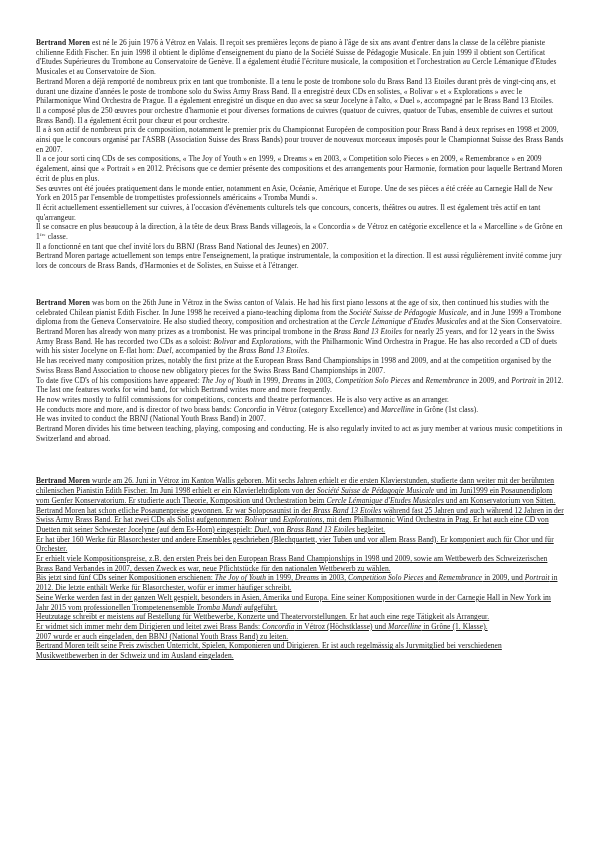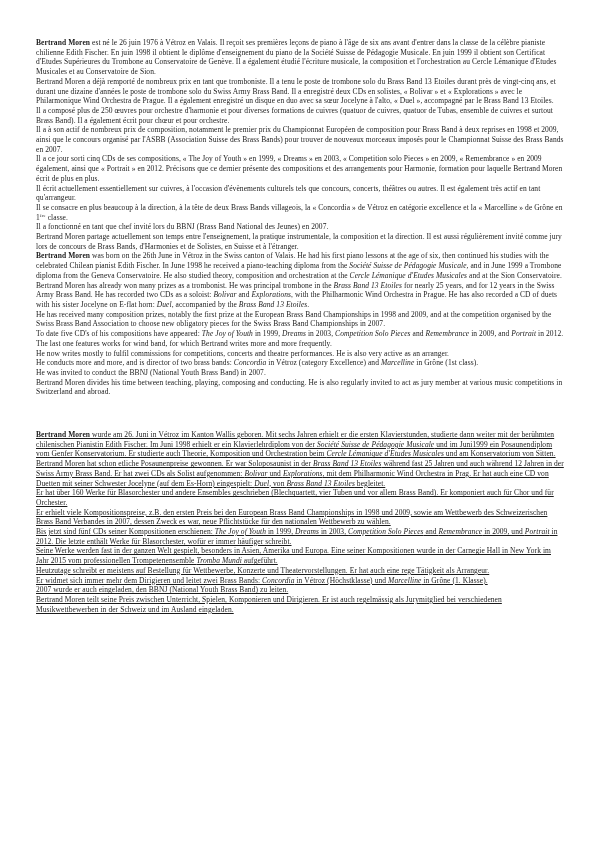--- a/index.html
+++ b/index.html
@@ -30,33 +30,34 @@
     padding: 0;
     text-align: left;
   }
   .para b { font-weight: bold; }
   .para i { font-style: italic; }
   .para sup {
     font-size: 0.62em;
     line-height: 0;
     vertical-align: super;
   }
-  .gap-md { }
+  .gap-md { margin-top: 27px; }
   .gap-lg { margin-top: 33px; text-decoration: underline; }
 </style>
 </head>
 <body>
 
 <div class="page" style="color: rgb(27, 27, 27); background: rgb(255, 255, 255);">
   <section class="bio-section">
       <p class="para"><b>Bertrand Moren</b> est né le 26 juin 1976 à Vétroz en Valais. Il reçoit ses premières leçons de piano à l'âge de six ans avant d'entrer dans la classe de la célèbre pianiste chilienne Edith Fischer. En juin 1998 il obtient le diplôme d'enseignement du piano de la Société Suisse de Pédagogie Musicale. En juin 1999 il obtient son Certificat d'Etudes Supérieures du Trombone au Conservatoire de Genève. Il a également étudié l'écriture musicale, la composition et l'orchestration au Cercle Lémanique d'Etudes Musicales et au Conservatoire de Sion.</p>
       <p class="para">Bertrand Moren a déjà remporté de nombreux prix en tant que tromboniste. Il a tenu le poste de trombone solo du Brass Band 13 Etoiles durant près de vingt-cinq ans, et durant une dizaine d'années le poste de trombone solo du Swiss Army Brass Band. Il a enregistré deux CDs en solistes, « Bolivar » et « Explorations » avec le Philarmonique Wind Orchestra de Prague. Il a également enregistré un disque en duo avec sa sœur Jocelyne à l'alto, « Duel », accompagné par le Brass Band 13 Etoiles.</p>
       <p class="para">Il a composé plus de 250 œuvres pour orchestre d'harmonie et pour diverses formations de cuivres (quatuor de cuivres, quatuor de Tubas, ensemble de cuivres et surtout Brass Band). Il a également écrit pour chœur et pour orchestre.</p>
       <p class="para">Il a à son actif de nombreux prix de composition, notamment le premier prix du Championnat Européen de composition pour Brass Band à deux reprises en 1998 et 2009, ainsi que le concours organisé par l'ASBB (Association Suisse des Brass Bands) pour trouver de nouveaux morceaux imposés pour le Championnat Suisse des Brass Bands en 2007.</p>
       <p class="para">Il a ce jour sorti cinq CDs de ses compositions, « The Joy of Youth » en 1999, « Dreams » en 2003, « Competition solo Pieces » en 2009, « Remembrance » en 2009 également, ainsi que « Portrait » en 2012. Précisons que ce dernier présente des compositions et des arrangements pour Harmonie, formation pour laquelle Bertrand Moren écrit de plus en plus.</p>
+      <p class="para">Ses œuvres ont été jouées pratiquement dans le monde entier, notamment en Asie, Océanie, Amérique et Europe. Une de ses pièces a été créée au Carnegie Hall de New York en 2015 par l'ensemble de trompettistes professionnels américains « Tromba Mundi ».</p>
       <p class="para">Il écrit actuellement essentiellement sur cuivres, à l'occasion d'évènements culturels tels que concours, concerts, théâtres ou autres. Il est également très actif en tant qu'arrangeur.</p>
       <p class="para">Il se consacre en plus beaucoup à la direction, à la tête de deux Brass Bands villageois, la « Concordia » de Vétroz en catégorie excellence et la « Marcelline » de Grône en 1<sup>ère</sup> classe.</p>
       <p class="para">Il a fonctionné en tant que chef invité lors du BBNJ (Brass Band National des Jeunes) en 2007.</p>
       <p class="para">Bertrand Moren partage actuellement son temps entre l'enseignement, la pratique instrumentale, la composition et la direction. Il est aussi régulièrement invité comme jury lors de concours de Brass Bands, d'Harmonies et de Solistes, en Suisse et à l'étranger.</p>
     </section>
   <section class="bio-section gap-md">
       <p class="para"><b>Bertrand Moren</b> was born on the 26th June in Vétroz in the Swiss canton of Valais. He had his first piano lessons at the age of six, then continued his studies with the celebrated Chilean pianist Edith Fischer. In June 1998 he received a piano-teaching diploma from the <i>Société Suisse de Pédagogie Musicale</i>, and in June 1999 a Trombone diploma from the Geneva Conservatoire. He also studied theory, composition and orchestration at the <i>Cercle Lémanique d'Etudes Musicales</i> and at the Sion Conservatoire.</p>
       <p class="para">Bertrand Moren has already won many prizes as a trombonist. He was principal trombone in the <i>Brass Band 13 Etoiles</i> for nearly 25 years, and for 12 years in the Swiss Army Brass Band. He has recorded two CDs as a soloist: <i>Bolivar</i> and <i>Explorations</i>, with the Philharmonic Wind Orchestra in Prague. He has also recorded a CD of duets with his sister Jocelyne on E-flat horn: <i>Duel</i>, accompanied by the <i>Brass Band 13 Etoiles</i>.</p>
       <p class="para">He has received many composition prizes, notably the first prize at the European Brass Band Championships in 1998 and 2009, and at the competition organised by the Swiss Brass Band Association to choose new obligatory pieces for the Swiss Brass Band Championships in 2007.</p>
       <p class="para">To date five CD's of his compositions have appeared: <i>The Joy of Youth</i> in 1999, <i>Dreams</i> in 2003, <i>Competition Solo Pieces</i> and <i>Remembrance</i> in 2009, and <i>Portrait</i> in 2012. The last one features works for wind band, for which Bertrand writes more and more frequently.</p>

